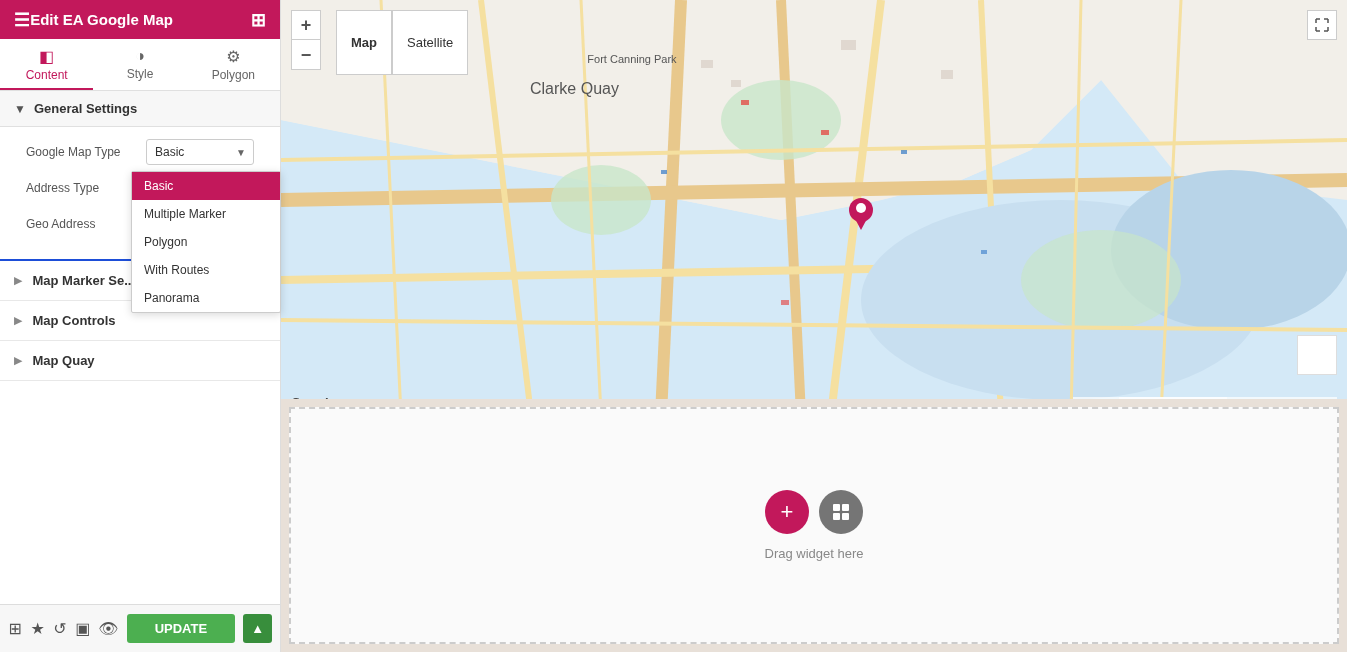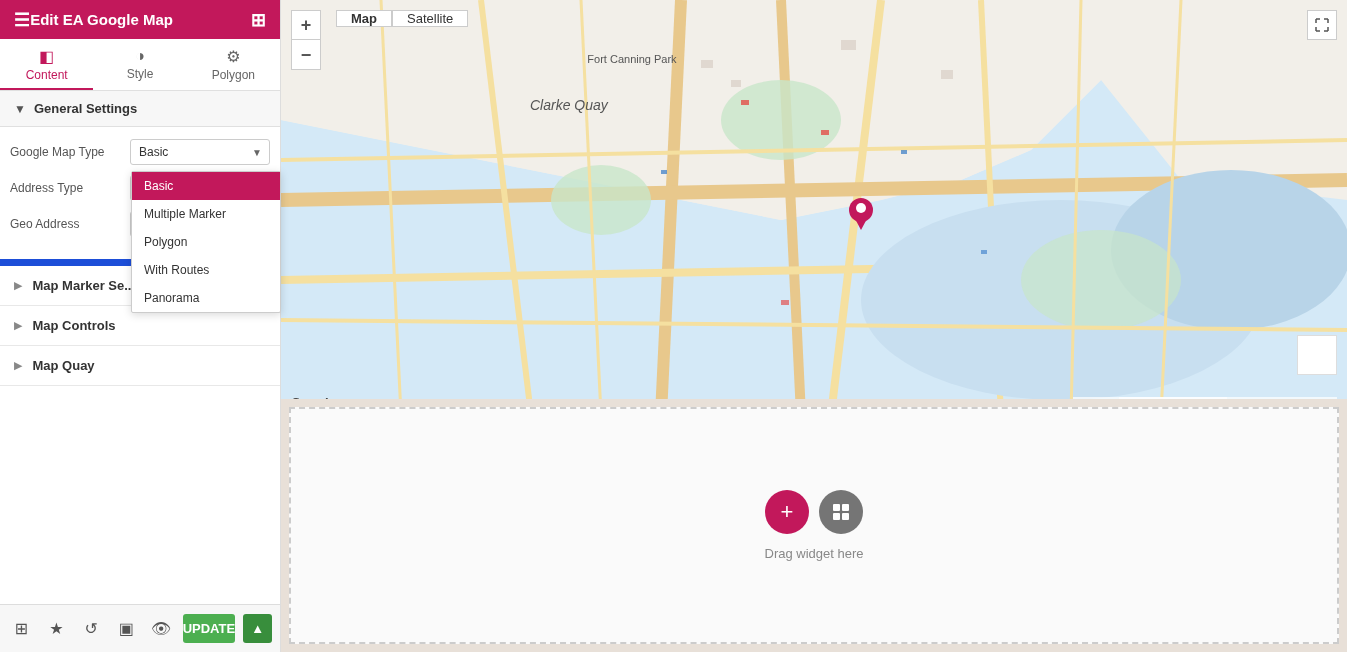--- a/index.html
+++ b/index.html
@@ -81,23 +81,23 @@
       color: #333;
     }
 
     .section-header .chevron-icon {
       margin-right: 8px;
       font-size: 12px;
       color: #555;
     }
 
     .section-content {
-      padding: 12px 10px;
-      background: #fff;
-      border-bottom: 7px solid #1d4ed8;
+      padding: 12px 26px;
+      background: #fff;
+      border-bottom: 2px solid #1d4ed8;
     }
 
     .field-row {
       display: flex;
       align-items: center;
       margin-bottom: 10px;
     }
 
     .field-label {
       width: 120px;
@@ -236,21 +236,21 @@
       border: none;
       cursor: pointer;
       color: #555;
       font-size: 16px;
     }
 
     .update-btn {
       background: #4caf50;
       color: #fff;
       border: none;
-      padding: 7px 0;
+      padding: 7px 28px;
       border-radius: 3px;
       font-size: 13px;
       font-weight: 600;
       cursor: pointer;
       margin-left: auto;
     }
 
     .update-arrow-btn {
       background: #388e3c;
       color: #fff;
@@ -312,21 +312,21 @@
 
     .map-type-buttons {
       position: absolute;
       top: 10px;
       left: 55px;
       display: flex;
       z-index: 10;
     }
 
     .map-type-btn {
-      padding: 0 14px;
+      padding: 24px 14px;
       background: #fff;
       border: 1px solid #ccc;
       font-size: 13px;
       cursor: pointer;
       color: #333;
     }
 
     .map-type-btn.active {
       background: #fff;
       font-weight: 600;
@@ -603,21 +603,21 @@
         <rect x="460" y="100" width="8" height="5" fill="#e53935" opacity="0.7"></rect>
         <rect x="540" y="130" width="8" height="5" fill="#e53935" opacity="0.7"></rect>
         <rect x="380" y="170" width="6" height="4" fill="#1565c0" opacity="0.6"></rect>
         <rect x="620" y="150" width="6" height="4" fill="#1565c0" opacity="0.6"></rect>
         <rect x="500" y="300" width="8" height="5" fill="#e53935" opacity="0.6"></rect>
         <rect x="700" y="250" width="6" height="4" fill="#1565c0" opacity="0.5"></rect>
       </svg>
 
       <div style="position:absolute; top:52px; left:306px; font-size:11px; color:#555; font-weight:500; z-index:5; pointer-events:none; width:90px; text-align:center; line-height:1.3;">Fort Canning Park</div>
 
-      <div style="position:absolute; top:97px; left:249px; font-size:14px; color:#555; font-weight:500; z-index:5; pointer-events:none;font-style:italic;">Clarke Quay</div>
+      <div style="position:absolute; top:80px; left:249px; font-size:16px; color:#555; font-weight:500; z-index:5; pointer-events:none;">Clarke Quay</div>
 
       <div class="map-controls">
         <button class="map-btn">+</button>
         <button class="map-btn" style="border-top:none;">−</button>
       </div>
 
       <div class="map-type-buttons">
         <button class="map-type-btn active">Map</button>
         <button class="map-type-btn">Satellite</button>
       </div>

